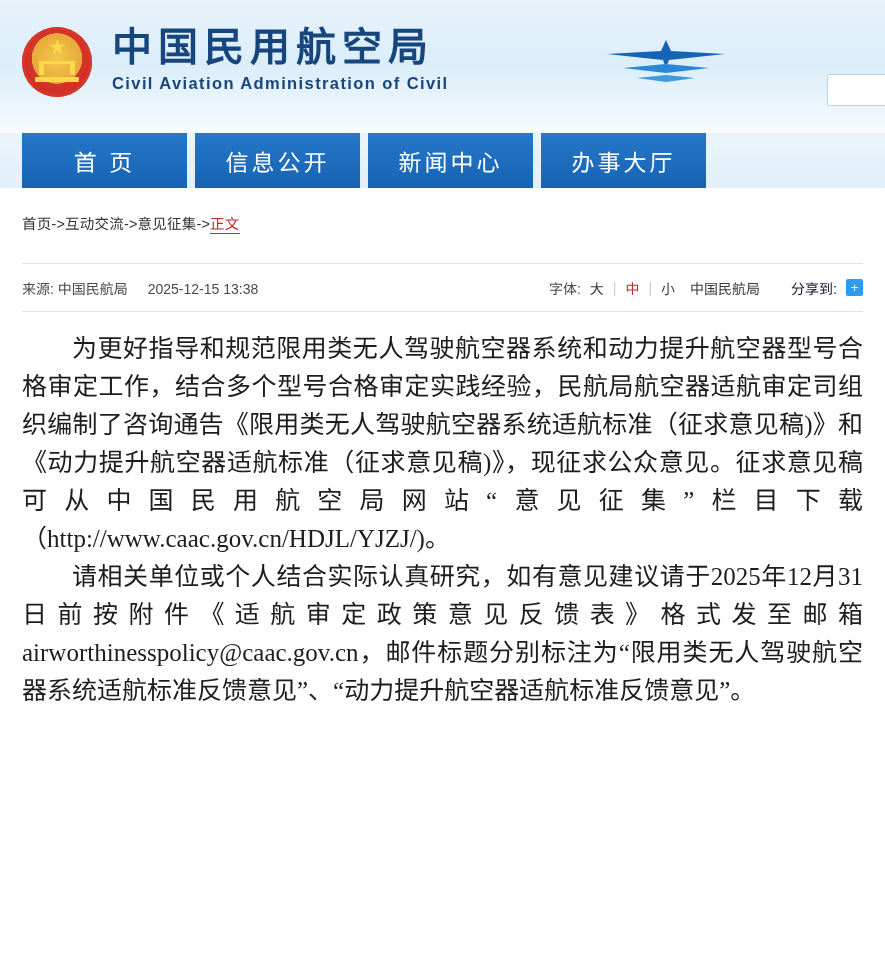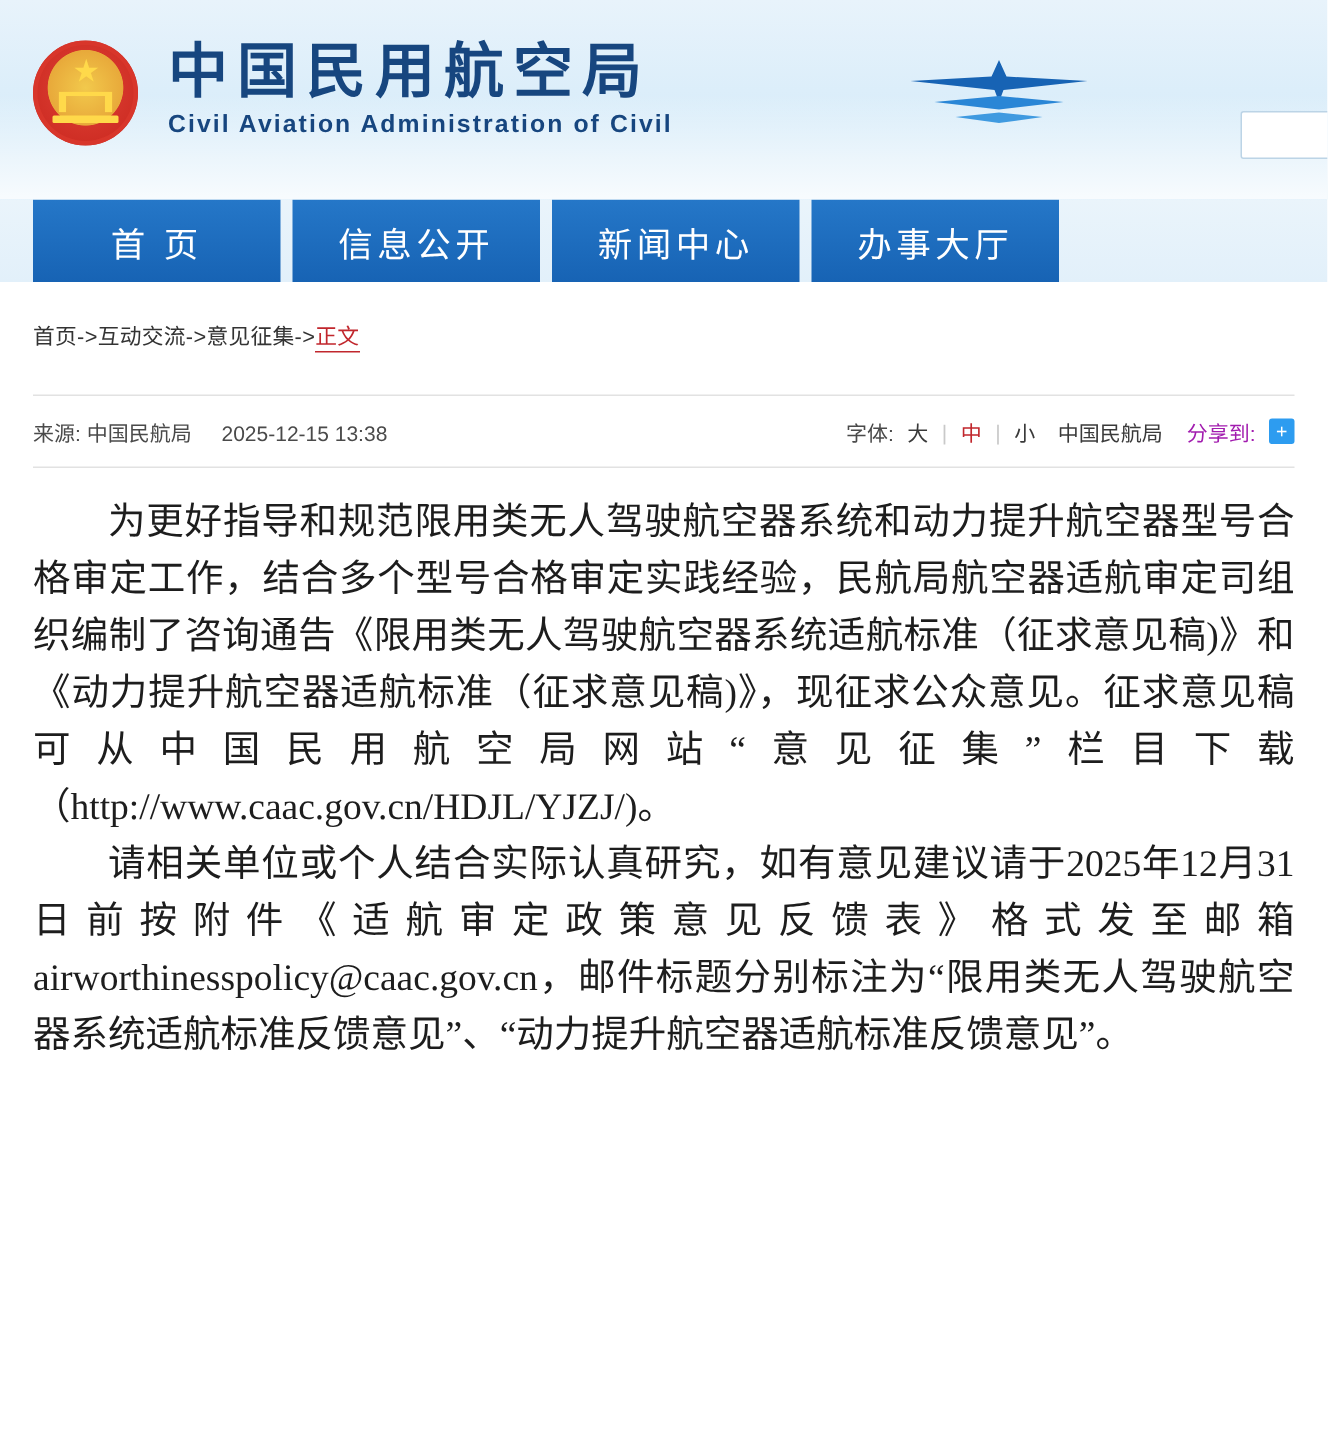--- a/index.html
+++ b/index.html
@@ -182,21 +182,21 @@
     display: flex;
     align-items: center;
     gap: 9px;
     white-space: nowrap;
   }
   .fs-label { color: #4a4a4a; text-align: right; }
   .fs-opt { color: #3a3a3a; cursor: pointer; }
   .fs-opt.active { color: #c1272d; }
   .fs-sep { color: #c9c9c9; }
   .print-link { color: #3a3a3a; cursor: pointer; margin-left: 6px; }
-  .share-label { margin-left: 7px; color: #a21caf; }
+  .share-label { margin-left: 22px; color: #0f172a; }
   .share-btn {
     width: 17px; height: 17px;
     background: #2d9cf0;
     color: #fff;
     font-size: 13px;
     line-height: 17px;
     text-align: center;
     border-radius: 2px;
     cursor: pointer;
   }

